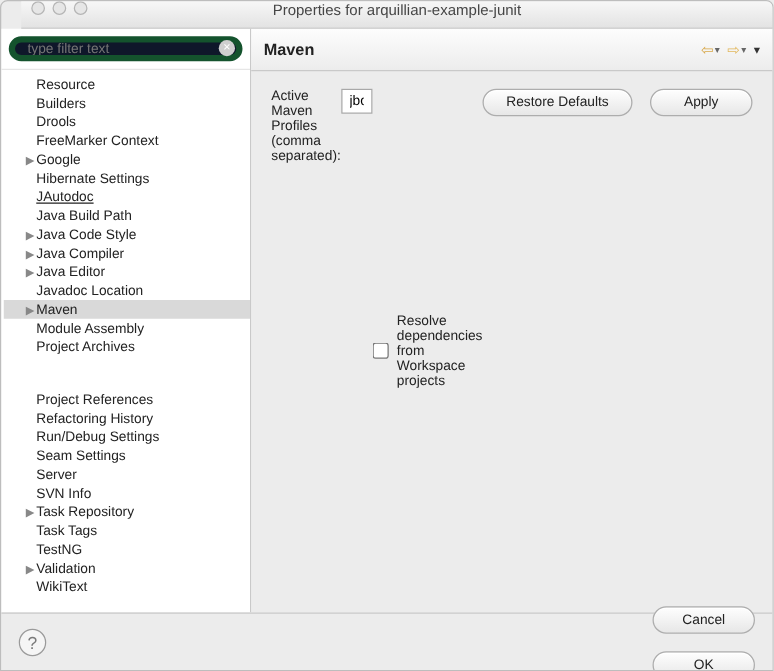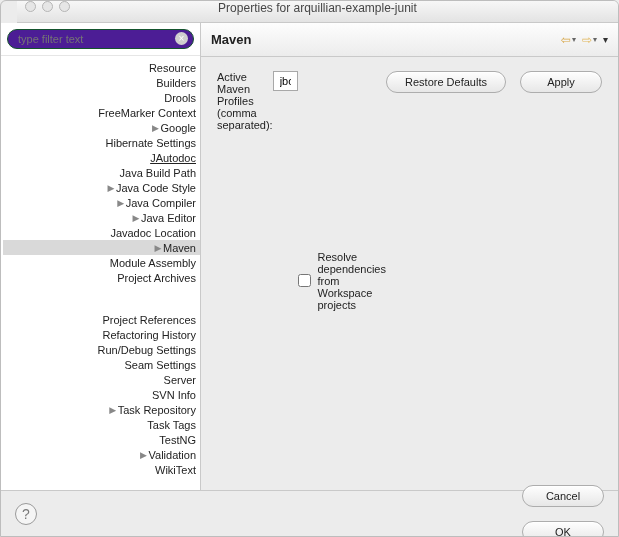--- a/index.html
+++ b/index.html
@@ -6,24 +6,24 @@
   html, body { width: 619px; height: 537px; background: #ececec; }
   .window { width: 619px; height: 537px; display: flex; flex-direction: column; background: #ececec; border: 1px solid #bdbdbd; border-radius: 6px 6px 0 0; overflow: hidden; }
   .titlebar { height: 22px; background: linear-gradient(#f7f7f7,#e3e3e3); border-bottom: 1px solid #c9c9c9; display: flex; padding: 0 8px; position: relative; margin-left: 16px; }
   .winctrl { display: flex; gap: 6px; }
   .winbtn { width: 11px; height: 11px; border-radius: 50%; background: #e6e6e6; border: 1px solid #b5b5b5; }
   .titlebar .title { position: absolute; left: 0; right: 0; text-align: center; font-size: 12px; color: #464646; }
   .body { flex: 1; display: flex; min-height: 0; }
   .side { width: 200px; background: #fff; border-right: 1px solid #c9c9c9; display: flex; flex-direction: column; }
   .filterwrap { padding: 6px; border-bottom: 1px solid #e6e6e6; }
   .filter { position: relative; }
-  .filter input { width: 100%; height: 20px; border: 1px solid #14532d; border-radius: 10px; padding: 0 22px 0 10px; font-size: 11px; color: #888; background: #4c1d95; outline: none; }
+  .filter input { width: 100%; height: 20px; border: 5px solid #14532d; border-radius: 10px; padding: 0 22px 0 10px; font-size: 11px; color: #888; background: #0f172a; outline: none; }
   .clearico { position: absolute; right: 6px; top: 3px; width: 13px; height: 13px; border-radius: 50%; background: #cfcfcf; color: #fff; font-size: 10px; line-height: 13px; text-align: center; }
   .tree { flex: 1; overflow: auto; padding: 4px 0 4px 2px; font-size: 11px; color: #222; }
-  .tnode { height: 15px; display: flex; align-items: center; cursor: default; padding-right: 4px; justify-content: flex-end; }
+  .tnode { height: 15px; display: flex; align-items: center; cursor: default; padding-right: 21px; }
   .tw { width: 10px; display: inline-flex; justify-content: center; color: #888; font-size: 9px; }
   .tnode.sel { background: #d9d9d9; }
   .tnode .lbl { white-space: nowrap; }
   .main { flex: 1; background: #ececec; display: flex; flex-direction: column; }
   .mainhdr { height: 34px; border-bottom: 1px solid #c9c9c9; display: flex; align-items: center; padding: 0 10px; background: linear-gradient(#fdfdfd,#ececec); }
   .mainhdr h1 { font-size: 13px; font-weight: bold; flex: 1; color: #222; }
   .navicons { display: flex; align-items: center; gap: 6px; }
   .arrow { font-size: 12px; display: inline-flex; align-items: center; }
   .arrow.back { color: #d8a84a; }
   .arrow.fwd { color: #e2b85e; }

